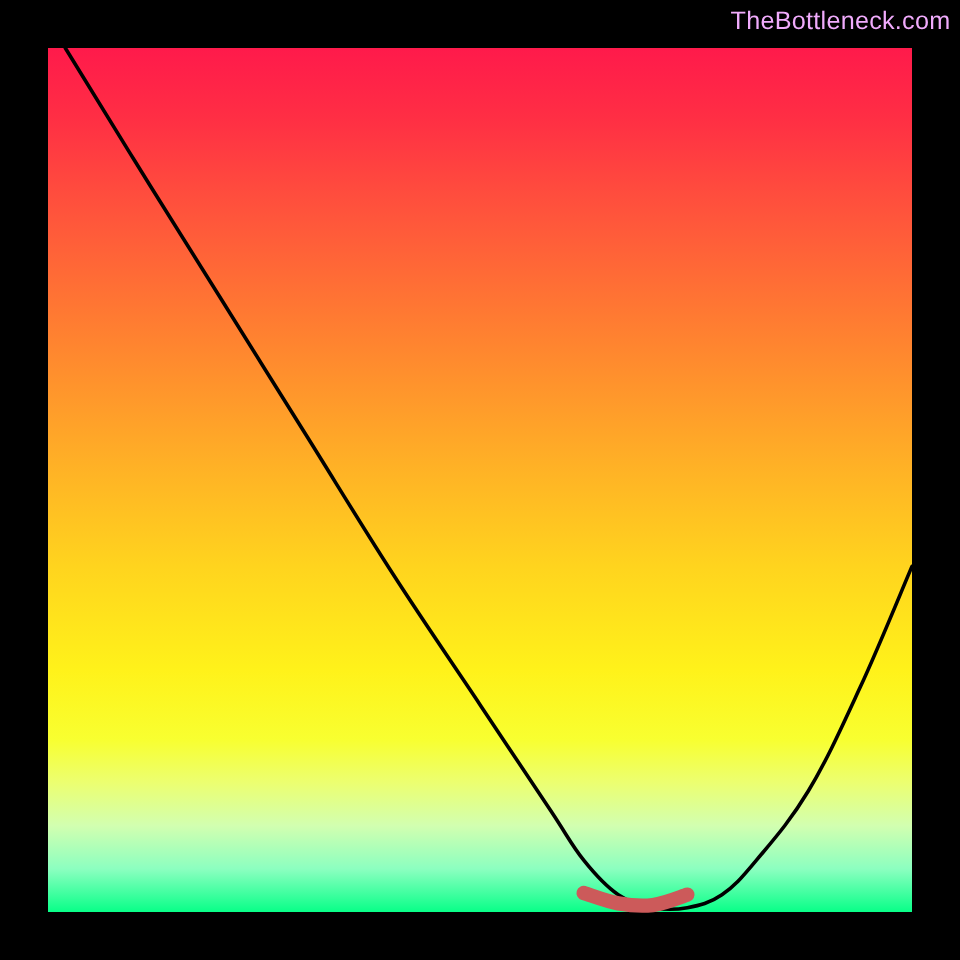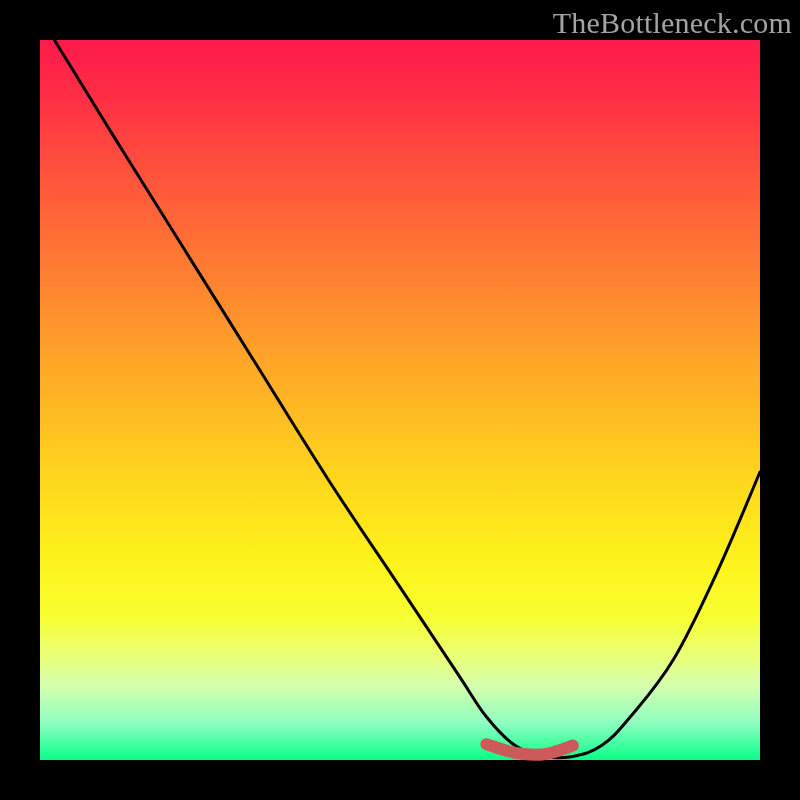--- a/index.html
+++ b/index.html
@@ -37,26 +37,25 @@
       #ecff70 85%,
       #d2ffb0 90%,
       #8cffc0 95%,
       #08ff88 100%
     );
   }
   .watermark {
     position: absolute;
     top: 6px;
     right: 8px;
-    color: #a3a3a3;
-    font-size: 30px;
+    color: #f0abfc;
+    font-size: 21px;
     font-weight: 400;
     letter-spacing: 0.2px;
     user-select: none;
-    font-family: Liberation Serif, serif;
   }
   svg.overlay {
     position: absolute;
     left: 40px;
     top: 40px;
     width: 720px;
     height: 720px;
     overflow: visible;
   }
   .curve {

